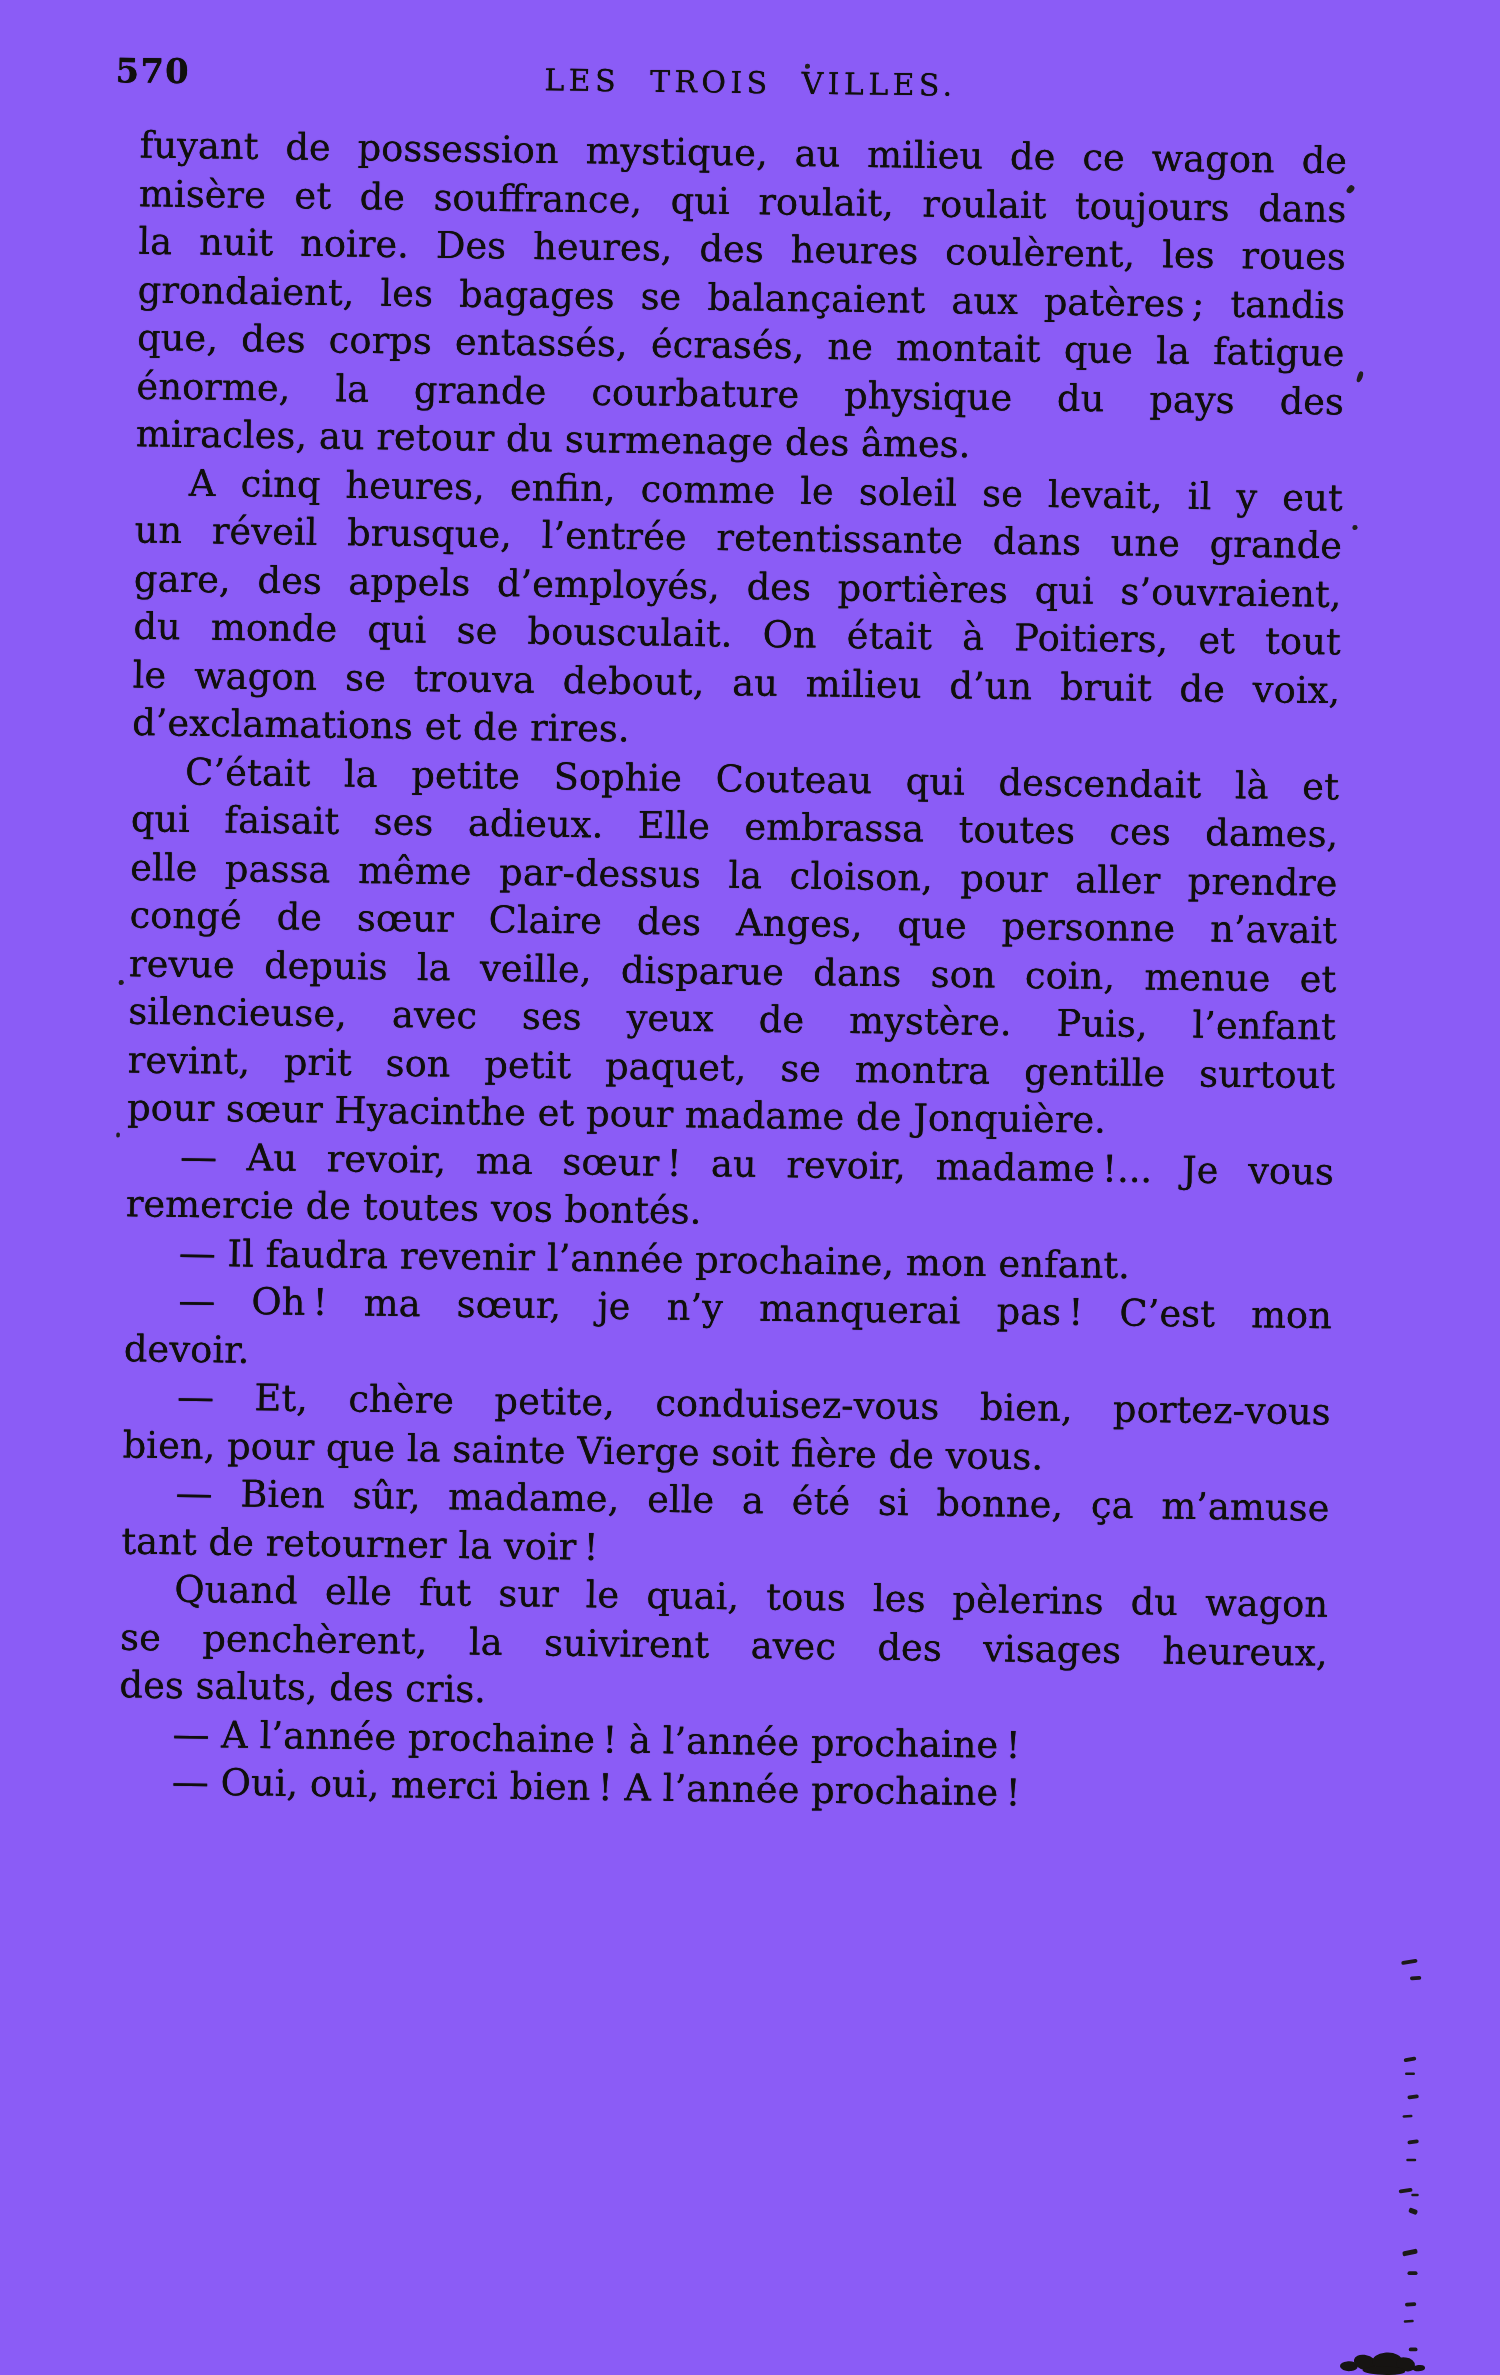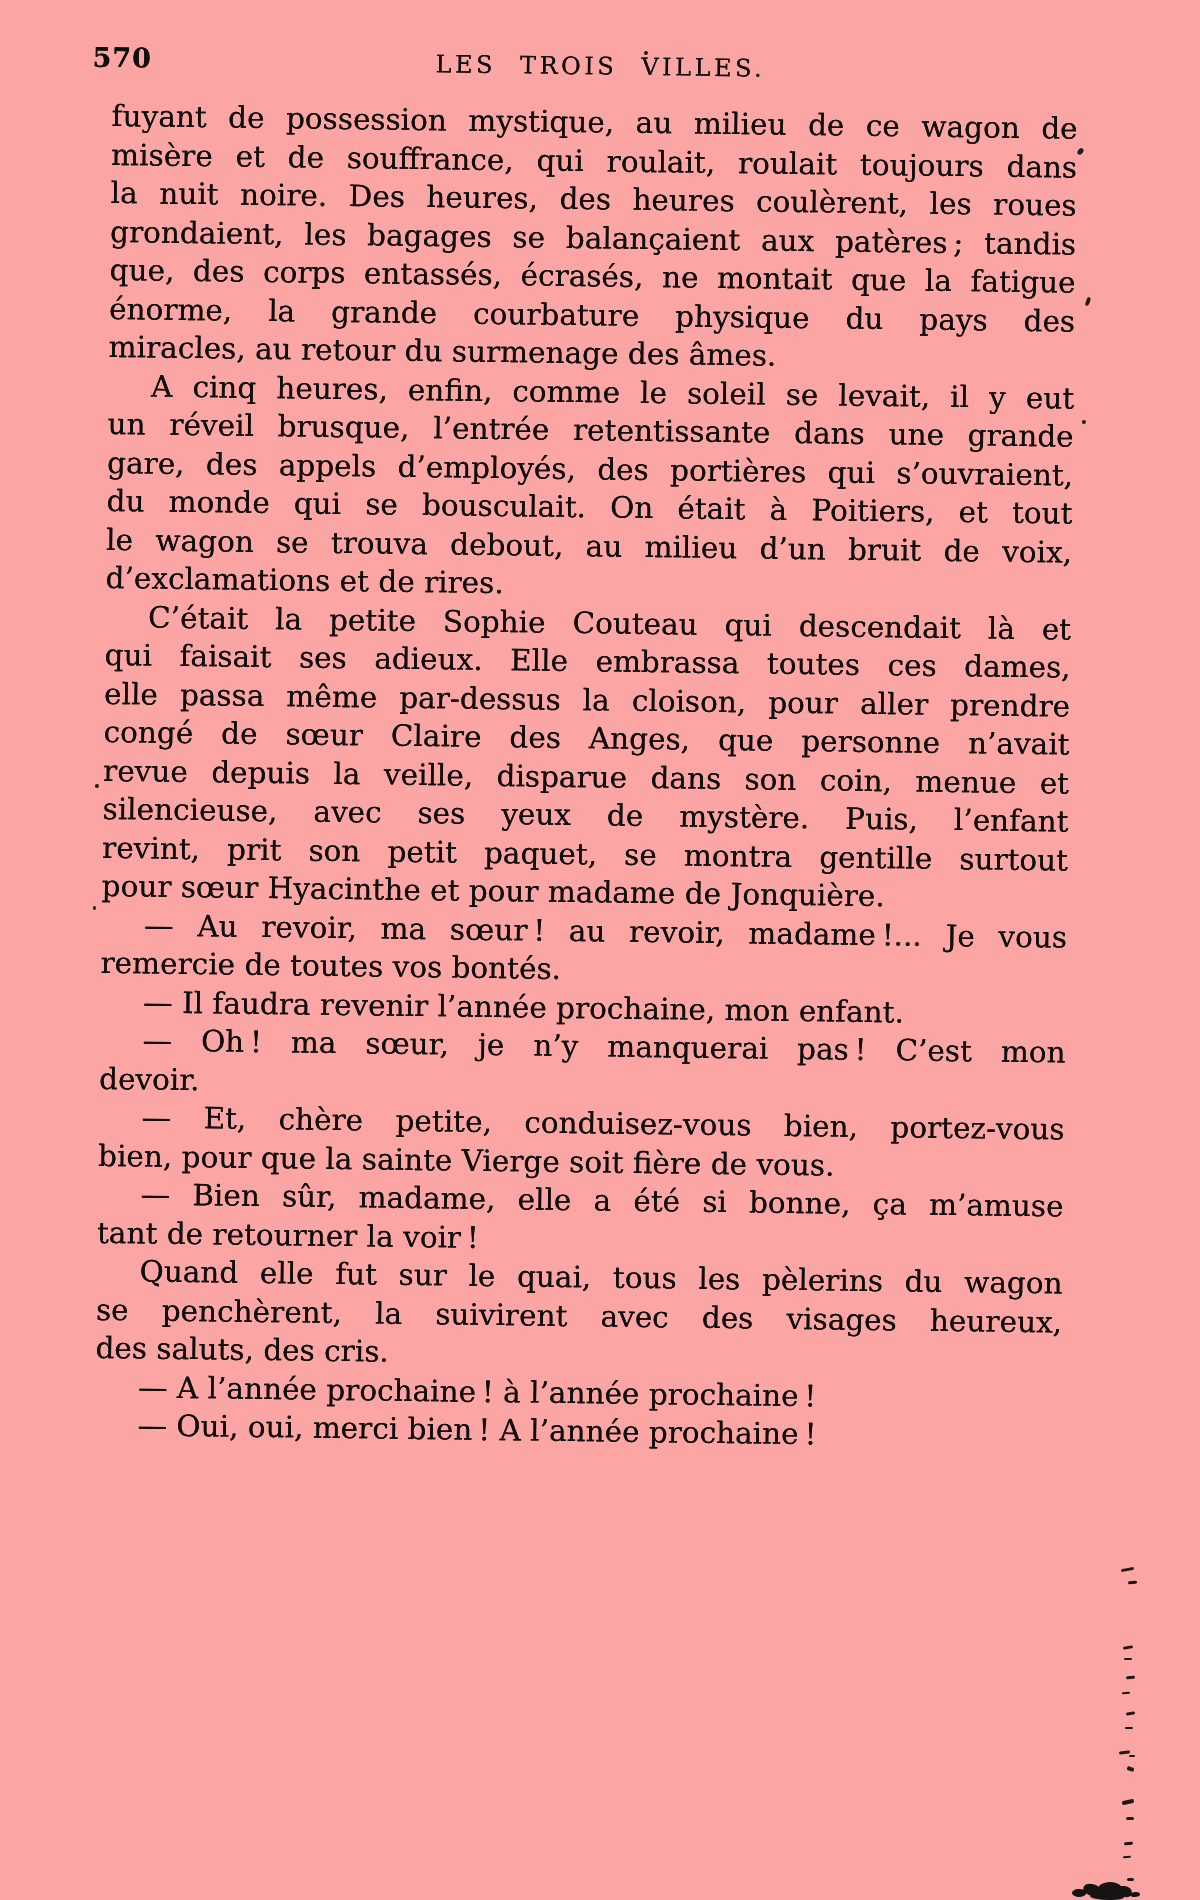--- a/index.html
+++ b/index.html
@@ -73,21 +73,21 @@
   }
   .blob {
     position: absolute;
     background: #161412;
     border-radius: 45% 55% 40% 60%;
   }
 </style>
 </head>
 <body>
 
-<div class="page" style="color: rgb(16, 15, 13); background: #fca5a5;">
+<div class="page" style="color: rgb(16, 15, 13); background: #8b5cf6;">
   <div class="content">
     <div class="pagenum">570</div>
     <div class="title">LES TROIS VILLES.</div>
     <div class="body">
         <div class="par">
           <div class="line first">fuyant de possession mystique, au milieu de ce wagon de</div>
           <div class="line">misère et de souffrance, qui roulait, roulait toujours dans</div>
           <div class="line">la nuit noire. Des heures, des heures coulèrent, les roues</div>
           <div class="line">grondaient, les bagages se balançaient aux patères ; tandis</div>
           <div class="line">que, des corps entassés, écrasés, ne montait que la fatigue</div>

